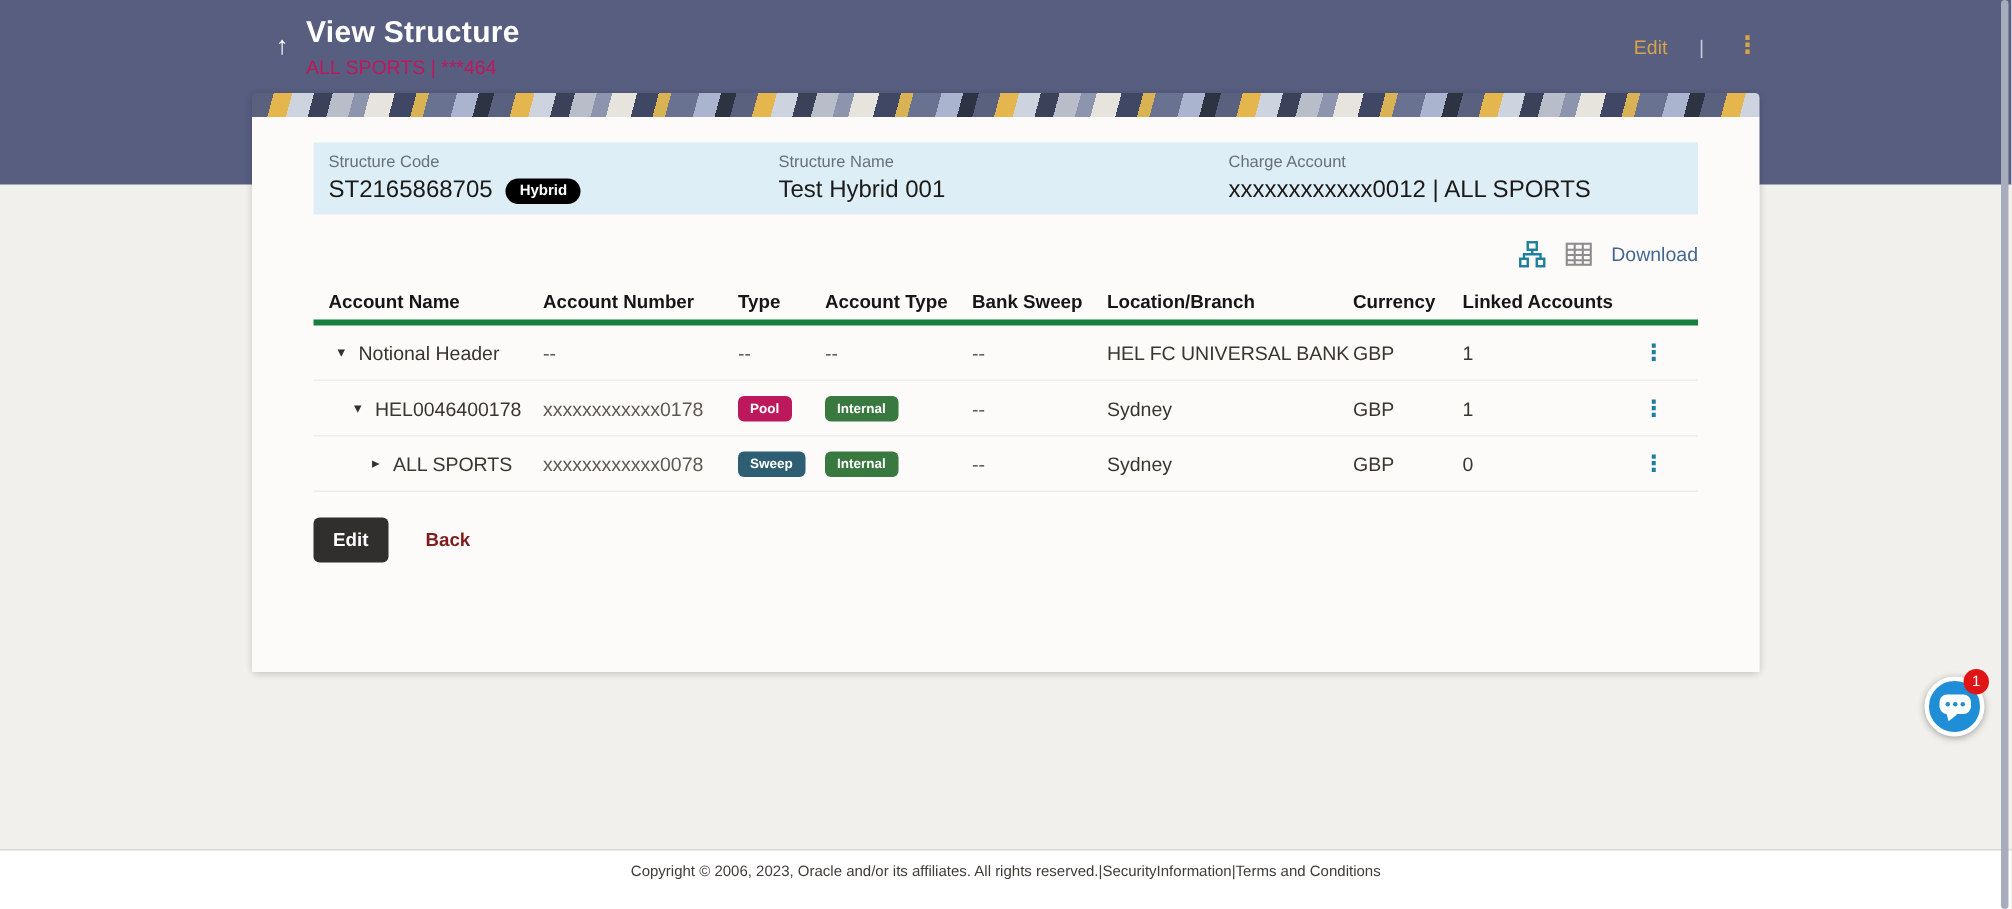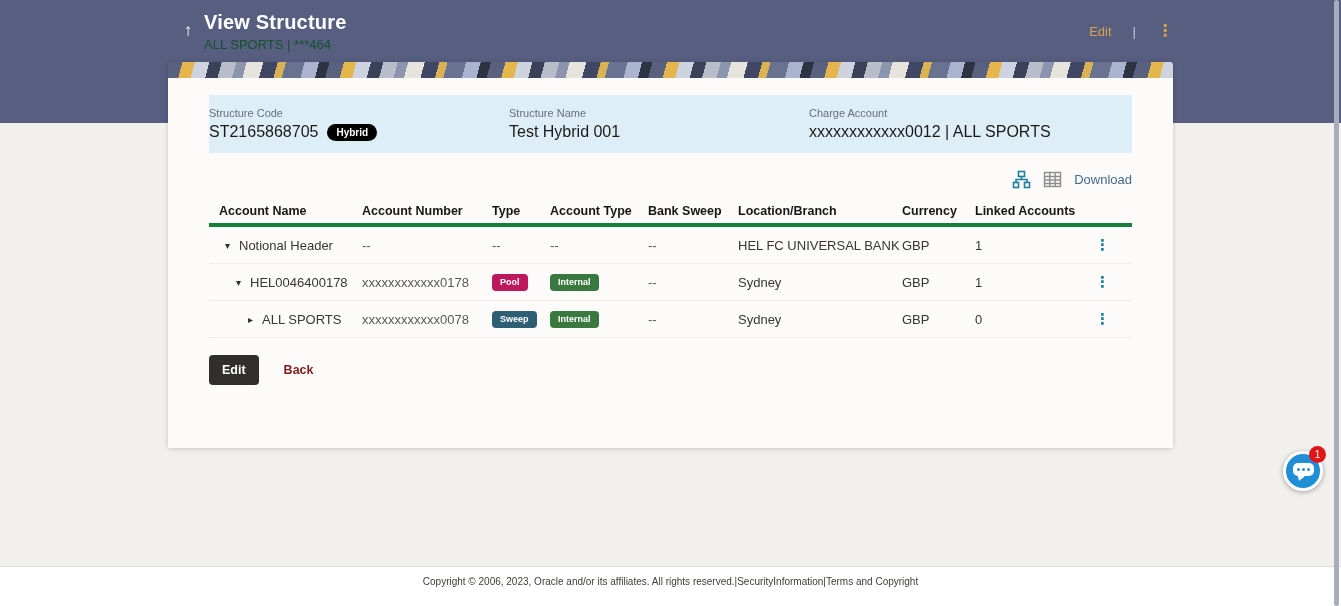--- a/index.html
+++ b/index.html
@@ -19,21 +19,21 @@
   .appbar {
     position: absolute; top: 0; left: 0; width: 1341px; height: 62px;
     display: flex; align-items: center;
   }
   .back-arrow {
     color: #ffffff; font-size: 17px; margin-left: 177px; cursor: pointer;
     width: 22px; text-align: center;
   }
   .titles { margin-left: 5px; }
   .page-title { color: #ffffff; font-size: 20px; font-weight: bold; letter-spacing: .2px; }
-  .page-subtitle { color: #14532d; font-size: 13px; margin-top: 3px; }
+  .page-subtitle { color: #be185d; font-size: 13px; margin-top: 3px; }
   .appbar-right { margin-left: auto; margin-right: 168px; display: flex; align-items: center; gap: 21px; }
   .hdr-edit { color: #d7a349; font-size: 13px; cursor: pointer; }
   .hdr-divider { color: #c9cdda; font-size: 13px; }
   .hdr-kebab { color: #d7a349; font-size: 16px; font-weight: bold; cursor: pointer; line-height: 1; }
 
   
   .card {
     position: absolute; left: 168px; top: 62px; width: 1005px;
     box-shadow: 0 1px 5px rgba(0,0,0,.18);
     border-radius: 3px 3px 4px 4px;
@@ -42,22 +42,22 @@
     height: 16px; border-radius: 3px 3px 0 0;
     background: repeating-linear-gradient(105deg,
       #59617f 0 14px, #e4b64d 14px 26px, #cdd3df 26px 40px, #3a4158 40px 52px,
       #b9bdc9 52px 66px, #8d94ad 66px 76px, #e6e4dc 76px 92px, #404764 92px 106px,
       #d9b254 106px 114px, #6a7292 114px 132px, #aab4cf 132px 146px, #2e3344 146px 156px);
   }
   .card-body { background: #fcfbfa; height: 370px; padding: 17px 41px 0 41px; }
 
   
   .info-bar {
-    background: #ddeef6; height: 58px; display: flex; align-items: center;
-    padding-left: 0;
+    background: #ddeef6; height: 48px; display: flex; align-items: center;
+    padding-left: 10px;
   }
   .info-field { width: 300px; }
   .info-label { font-size: 11px; color: #68707a; margin-bottom: 4px; }
   .info-value { font-size: 16px; color: #1c1a18; display: flex; align-items: center; gap: 9px; }
   .pill {
     background: #000000; color: #fff; font-size: 10px; font-weight: bold;
     border-radius: 9px; padding: 3px 9px; line-height: 1.1;
   }
 
   
@@ -280,18 +280,18 @@
     </div>
   <div class="fab-tail"></div>
   <div class="fab-badge">1</div>
 </div>
 
 <div class="footer">
   <span>Copyright © 2006, 2023, Oracle and/or its affiliates. All rights reserved.</span>
     <span>|</span>
     <span class="flink">SecurityInformation</span>
     <span>|</span>
-    <span class="flink">Terms and Copyright</span>
+    <span class="flink">Terms and Conditions</span>
 </div>
 
 <div class="scrollbar-track">
   <div class="scrollbar-thumb"></div>
 </div>
 
 </body></html>

